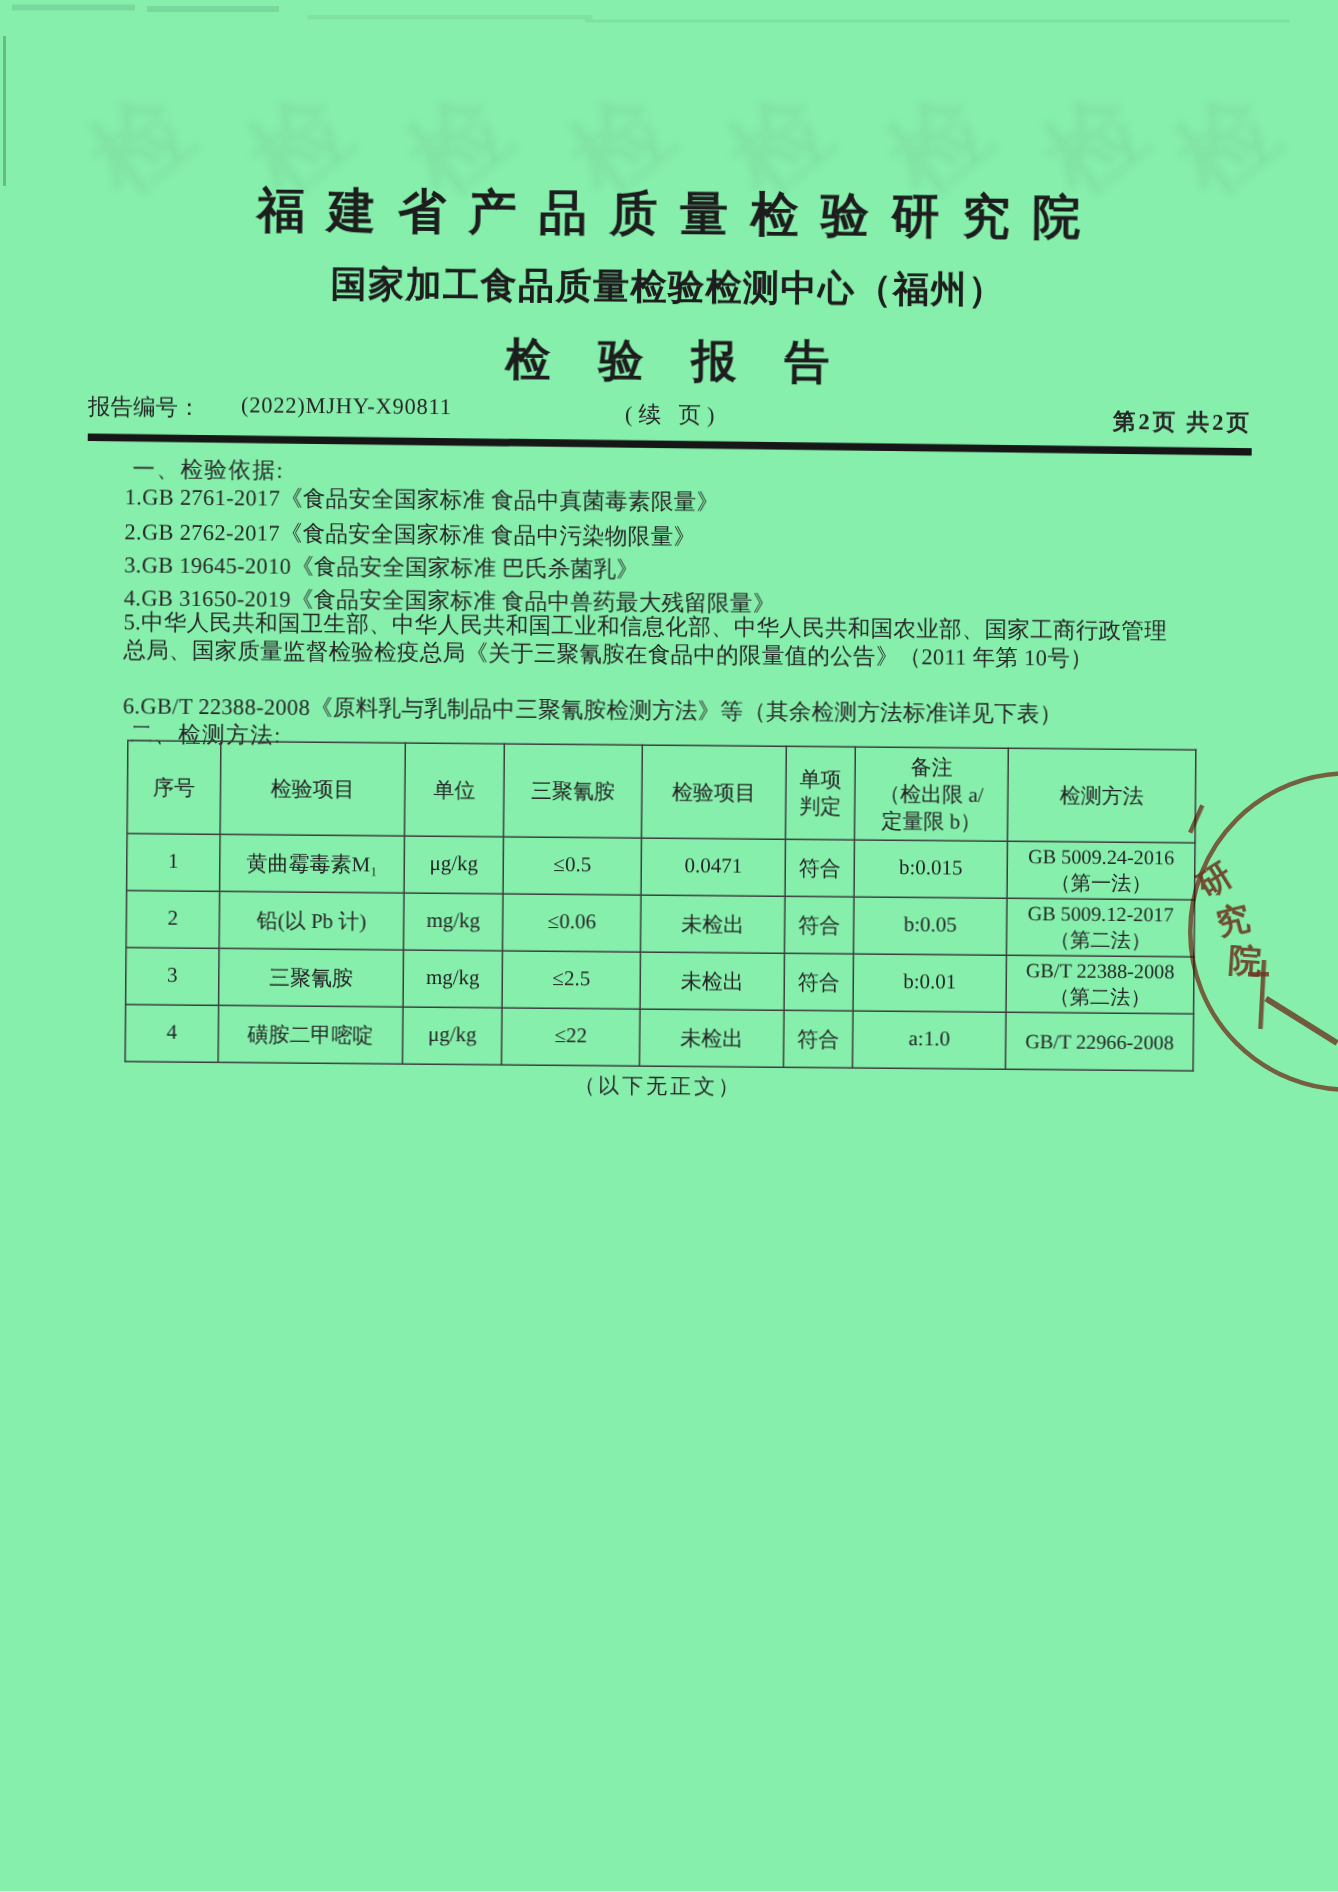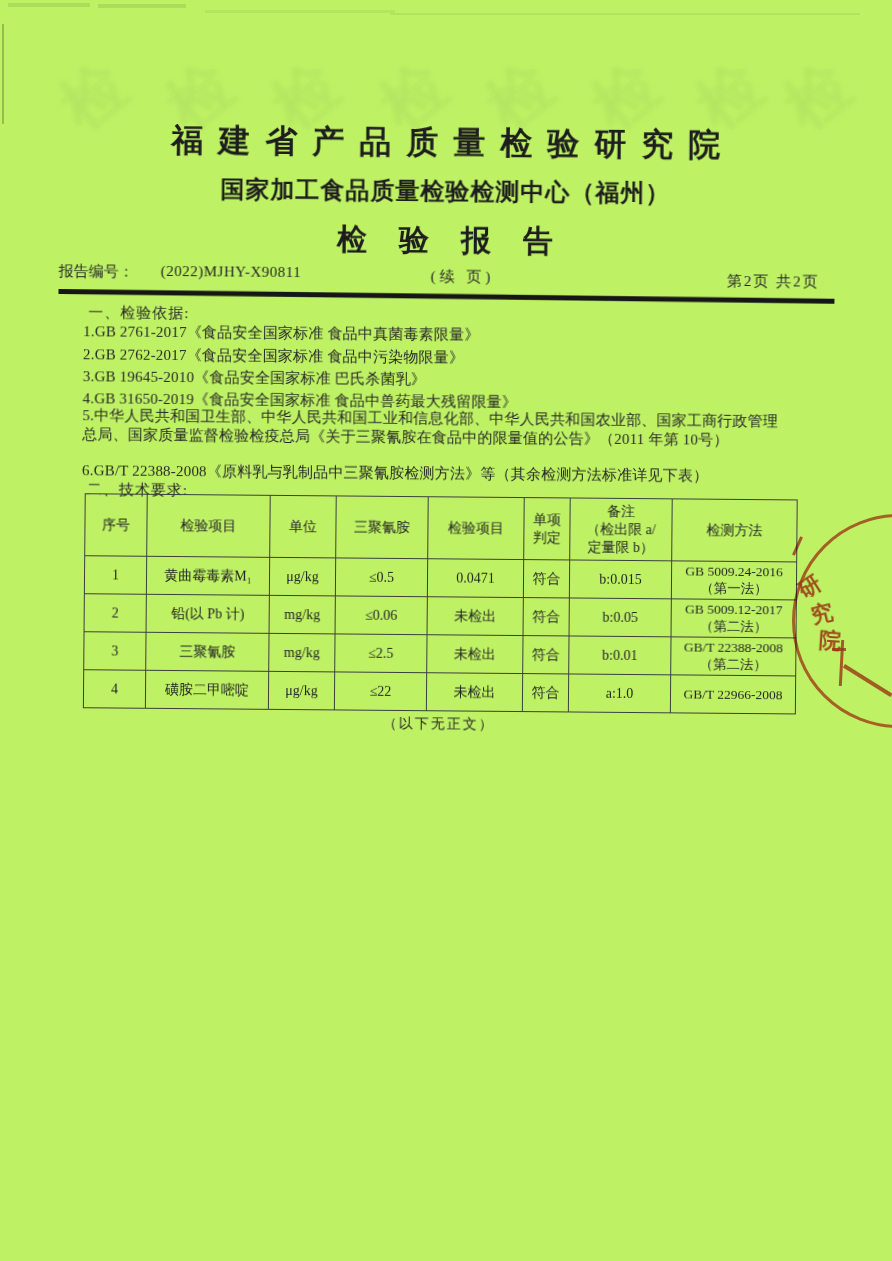--- a/index.html
+++ b/index.html
@@ -1,18 +1,18 @@
 <!DOCTYPE html>
 <html><head>
 <meta charset="utf-8">
 <style>
   html,body { margin:0; padding:0; background:#ffffff; }
   .page {
     position:relative; width:892px; height:1261px; margin:0 auto;
-    background:#bef264; overflow:hidden;
+    background:#86efac; overflow:hidden;
     font-family:"Liberation Serif", serif; color:#262626;
   }
 
   
   .scan-bar { position:absolute; background:rgba(0,0,0,0.09); }
   .edge-line { position:absolute; background:rgba(0,0,0,0.35); }
   .ghost-row { position:absolute; left:0; top:48px; width:892px; height:90px; }
   .ghost {
     position:absolute; top:6px; font-size:62px; font-weight:bold;
     color:rgba(60,60,60,0.065); transform:rotate(-38deg);
@@ -37,22 +37,22 @@
   }
   .title-report {
     position:absolute; left:0; top:217px; width:892px; text-align:center;
     font-size:30px; font-weight:bold; letter-spacing:32px; padding-left:32px;
     box-sizing:border-box; color:#1d1d1d;
   }
 
   .report-line { position:absolute; left:0; top:262px; width:892px; height:22px; font-size:15px; }
   .report-no-label { position:absolute; left:60px; top:0; }
   .report-no-value { position:absolute; left:162px; top:0; letter-spacing:0.5px; }
-  .continued { position:absolute; left:432px; top:2px; letter-spacing:4px; }
-  .page-indicator { position:absolute; right:71px; top:4px; letter-spacing:2px; }
+  .continued { position:absolute; left:418px; top:2px; letter-spacing:4px; }
+  .page-indicator { position:absolute; right:56px; top:4px; letter-spacing:2px;font-weight:bold; }
 
   .rule {
     position:absolute; left:60px; top:289px; width:776px; height:5px;
     background:#161616; transform:rotate(0.22deg); transform-origin:left center;
   }
 
   .sec-title { position:absolute; left:90px; font-size:15px; letter-spacing:1px; }
   .basis-item { position:absolute; left:85px; font-size:15px; letter-spacing:0.2px; }
   .basis-item.long { width:706px; line-height:19px; }
 
@@ -125,21 +125,21 @@
 
     <div class="rule"></div>
 
     <div class="sec-title" style="top:303px;">一、检验依据:</div>
     <div class="basis-item" style="top:322px;">1.GB 2761-2017《食品安全国家标准 食品中真菌毒素限量》</div>
     <div class="basis-item" style="top:345px;">2.GB 2762-2017《食品安全国家标准 食品中污染物限量》</div>
     <div class="basis-item" style="top:367px;">3.GB 19645-2010《食品安全国家标准 巴氏杀菌乳》</div>
     <div class="basis-item" style="top:389px;">4.GB 31650-2019《食品安全国家标准 食品中兽药最大残留限量》</div>
     <div class="basis-item long" style="top:406px;">5.中华人民共和国卫生部、中华人民共和国工业和信息化部、中华人民共和国农业部、国家工商行政管理总局、国家质量监督检验检疫总局《关于三聚氰胺在食品中的限量值的公告》（2011 年第 10号）</div>
     <div class="basis-item" style="top:461px;">6.GB/T 22388-2008《原料乳与乳制品中三聚氰胺检测方法》等（其余检测方法标准详见下表）</div>
-    <div class="sec-title" style="top:480px;">二、技术要求:</div>
+    <div class="sec-title" style="top:480px;">二、检测方法:</div>
 
     <table class="results">
       <colgroup>
         <col style="width:62px">
           <col style="width:123px">
           <col style="width:66px">
         <col style="width:92px">
           <col style="width:96px">
           <col style="width:46px">
         <col style="width:102px">

